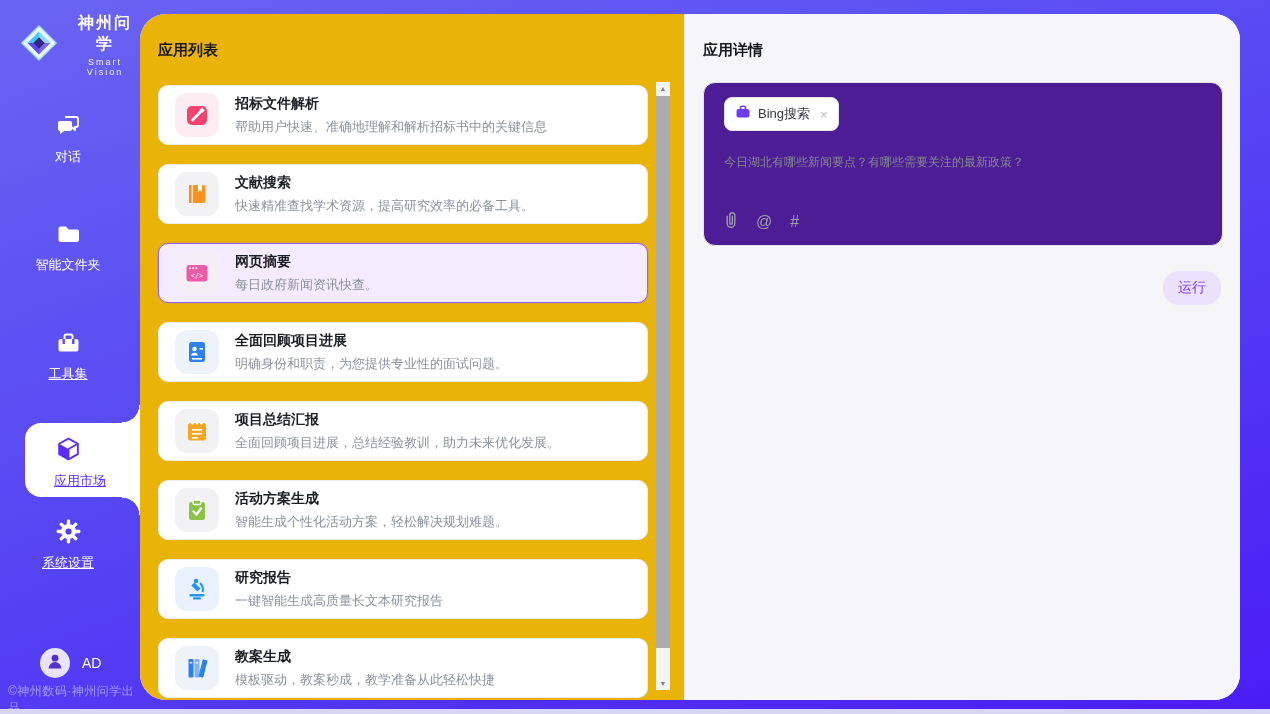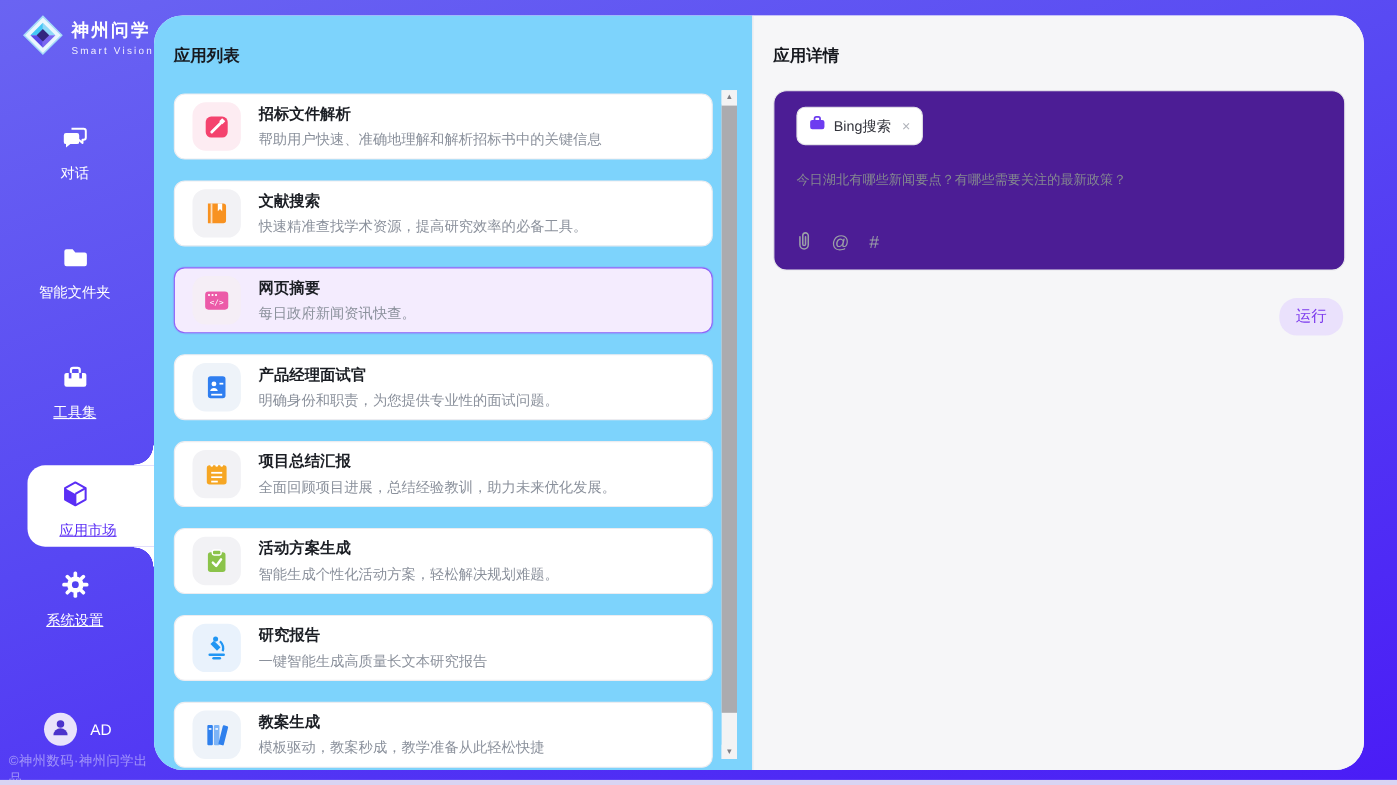--- a/index.html
+++ b/index.html
@@ -6,21 +6,21 @@
   html,body { width:1270px; height:714px; overflow:hidden; }
   body {
     font-family:"Liberation Sans","DejaVu Sans",sans-serif;
     background:linear-gradient(160deg,#6a64f2 0%,#5747f3 45%,#4a1cf6 100%);
     position:relative;
   }
   .bottom-strip { position:absolute; left:0; right:0; bottom:0; height:5px; background:#d8d4f3; }
 
   
   .sidebar { position:absolute; left:0; top:0; width:140px; height:714px; }
-  .logo { position:absolute; left:20px; top:13px; display:flex; align-items:center; gap:7px; }
+  .logo { position:absolute; left:20px; top:13px; display:flex; align-items:center; gap:12px;text-align:center; }
   .logo-text .cn { color:#fff; font-size:16px; font-weight:bold; letter-spacing:2px; }
   .logo-text .en { color:rgba(255,255,255,.9); font-size:9px; letter-spacing:2px; margin-top:2px; }
   .nav-item { position:absolute; left:0; width:136px; text-align:center; cursor:pointer; }
   .nav-item .nico { display:inline-block; }
   .nav-item .nlabel { display:block; color:#fff; font-size:13px; margin-top:5px; }
   .nav-item.underline .nlabel { text-decoration:underline; }
   .nav-chat { top:113px; } .nav-folder { top:221px; } .nav-tools { top:330px; }
   .nav-market { top:436px; } .nav-settings { top:518px; }
   .nav-market .nlabel { color:#5b2ff5;margin-left:24px; }
 
@@ -34,21 +34,21 @@
   .user-row { position:absolute; left:40px; top:648px; display:flex; align-items:center; gap:12px; }
   .avatar { width:30px; height:30px; border-radius:50%; background:#e9e3fb; display:flex; align-items:center; justify-content:center; }
   .user-name { color:#fff; font-size:14px; }
   .footer-text { position:absolute; left:8px; top:683px; color:rgba(255,255,255,.45); font-size:12px; letter-spacing:.5px; }
 
   
   .content { position:absolute; left:140px; top:14px; width:1100px; height:686px;
     background:#fff; border-radius:26px; overflow:hidden; display:flex; }
 
   
-  .list-panel { position:relative; width:544px; height:100%; background:#7dd3fc; overflow:hidden; }
+  .list-panel { position:relative; width:544px; height:100%; background:#eab308; overflow:hidden; }
   .panel-title { font-size:15px; font-weight:bold; color:#17191f; }
   .list-panel .panel-title { position:absolute; left:18px; top:27px; }
   .cards { position:absolute; left:18px; top:71px; width:490px; }
   .card { display:flex; align-items:center; height:60px; border:1px solid #ececf0; border-radius:10px;
     background:#fff; margin-bottom:19px; padding-left:16px; cursor:pointer; }
   .card.selected { background:#f4ecfe; border:1px solid #9061f8; box-shadow:0 0 0 1px rgba(144,97,248,.15); }
   .tile { width:44px; height:44px; border-radius:12px; background:#f2f2f5; display:flex;
     align-items:center; justify-content:center; flex:none; margin-right:16px; }
   .card-text { overflow:hidden; }
   .card-title { font-size:14px; font-weight:bold; color:#1b1e24; margin-bottom:5px; }
@@ -227,21 +227,21 @@
     <span class="tile" style="background: rgb(238, 243, 249);">
             <svg width="26" height="26" viewBox="0 0 26 26">
       <rect x="5" y="3" width="16" height="20" rx="2.5" fill="#2f7ef0"></rect>
       <circle cx="10.5" cy="10" r="2.2" fill="#fff"></circle>
       <path d="M7 16.5 a3.6 3.6 0 0 1 7 0 z" fill="#fff"></path>
       <rect x="15.5" y="9" width="3.5" height="1.6" fill="#fff"></rect>
       <rect x="8" y="19" width="10" height="1.6" fill="#fff"></rect>
             </svg>
           </span>
     <span class="card-text">
-      <span class="card-title" style="display:block">产品经理面试官</span>
+      <span class="card-title" style="display:block">全面回顾项目进展</span>
       <span class="card-desc" style="display:block">明确身份和职责，为您提供专业性的面试问题。</span>
     </span>
   </div>
         <div class="card">
     <span class="tile" style="background: rgb(242, 242, 245);">
             <svg width="26" height="26" viewBox="0 0 26 26">
       <rect x="4" y="5" width="18" height="17.5" rx="2.5" fill="#f6a623"></rect>
       <circle cx="8.5" cy="5.2" r="1.2" fill="#fff"></circle>
               <circle cx="13" cy="5.2" r="1.2" fill="#fff"></circle>
               <circle cx="17.5" cy="5.2" r="1.2" fill="#fff"></circle>

